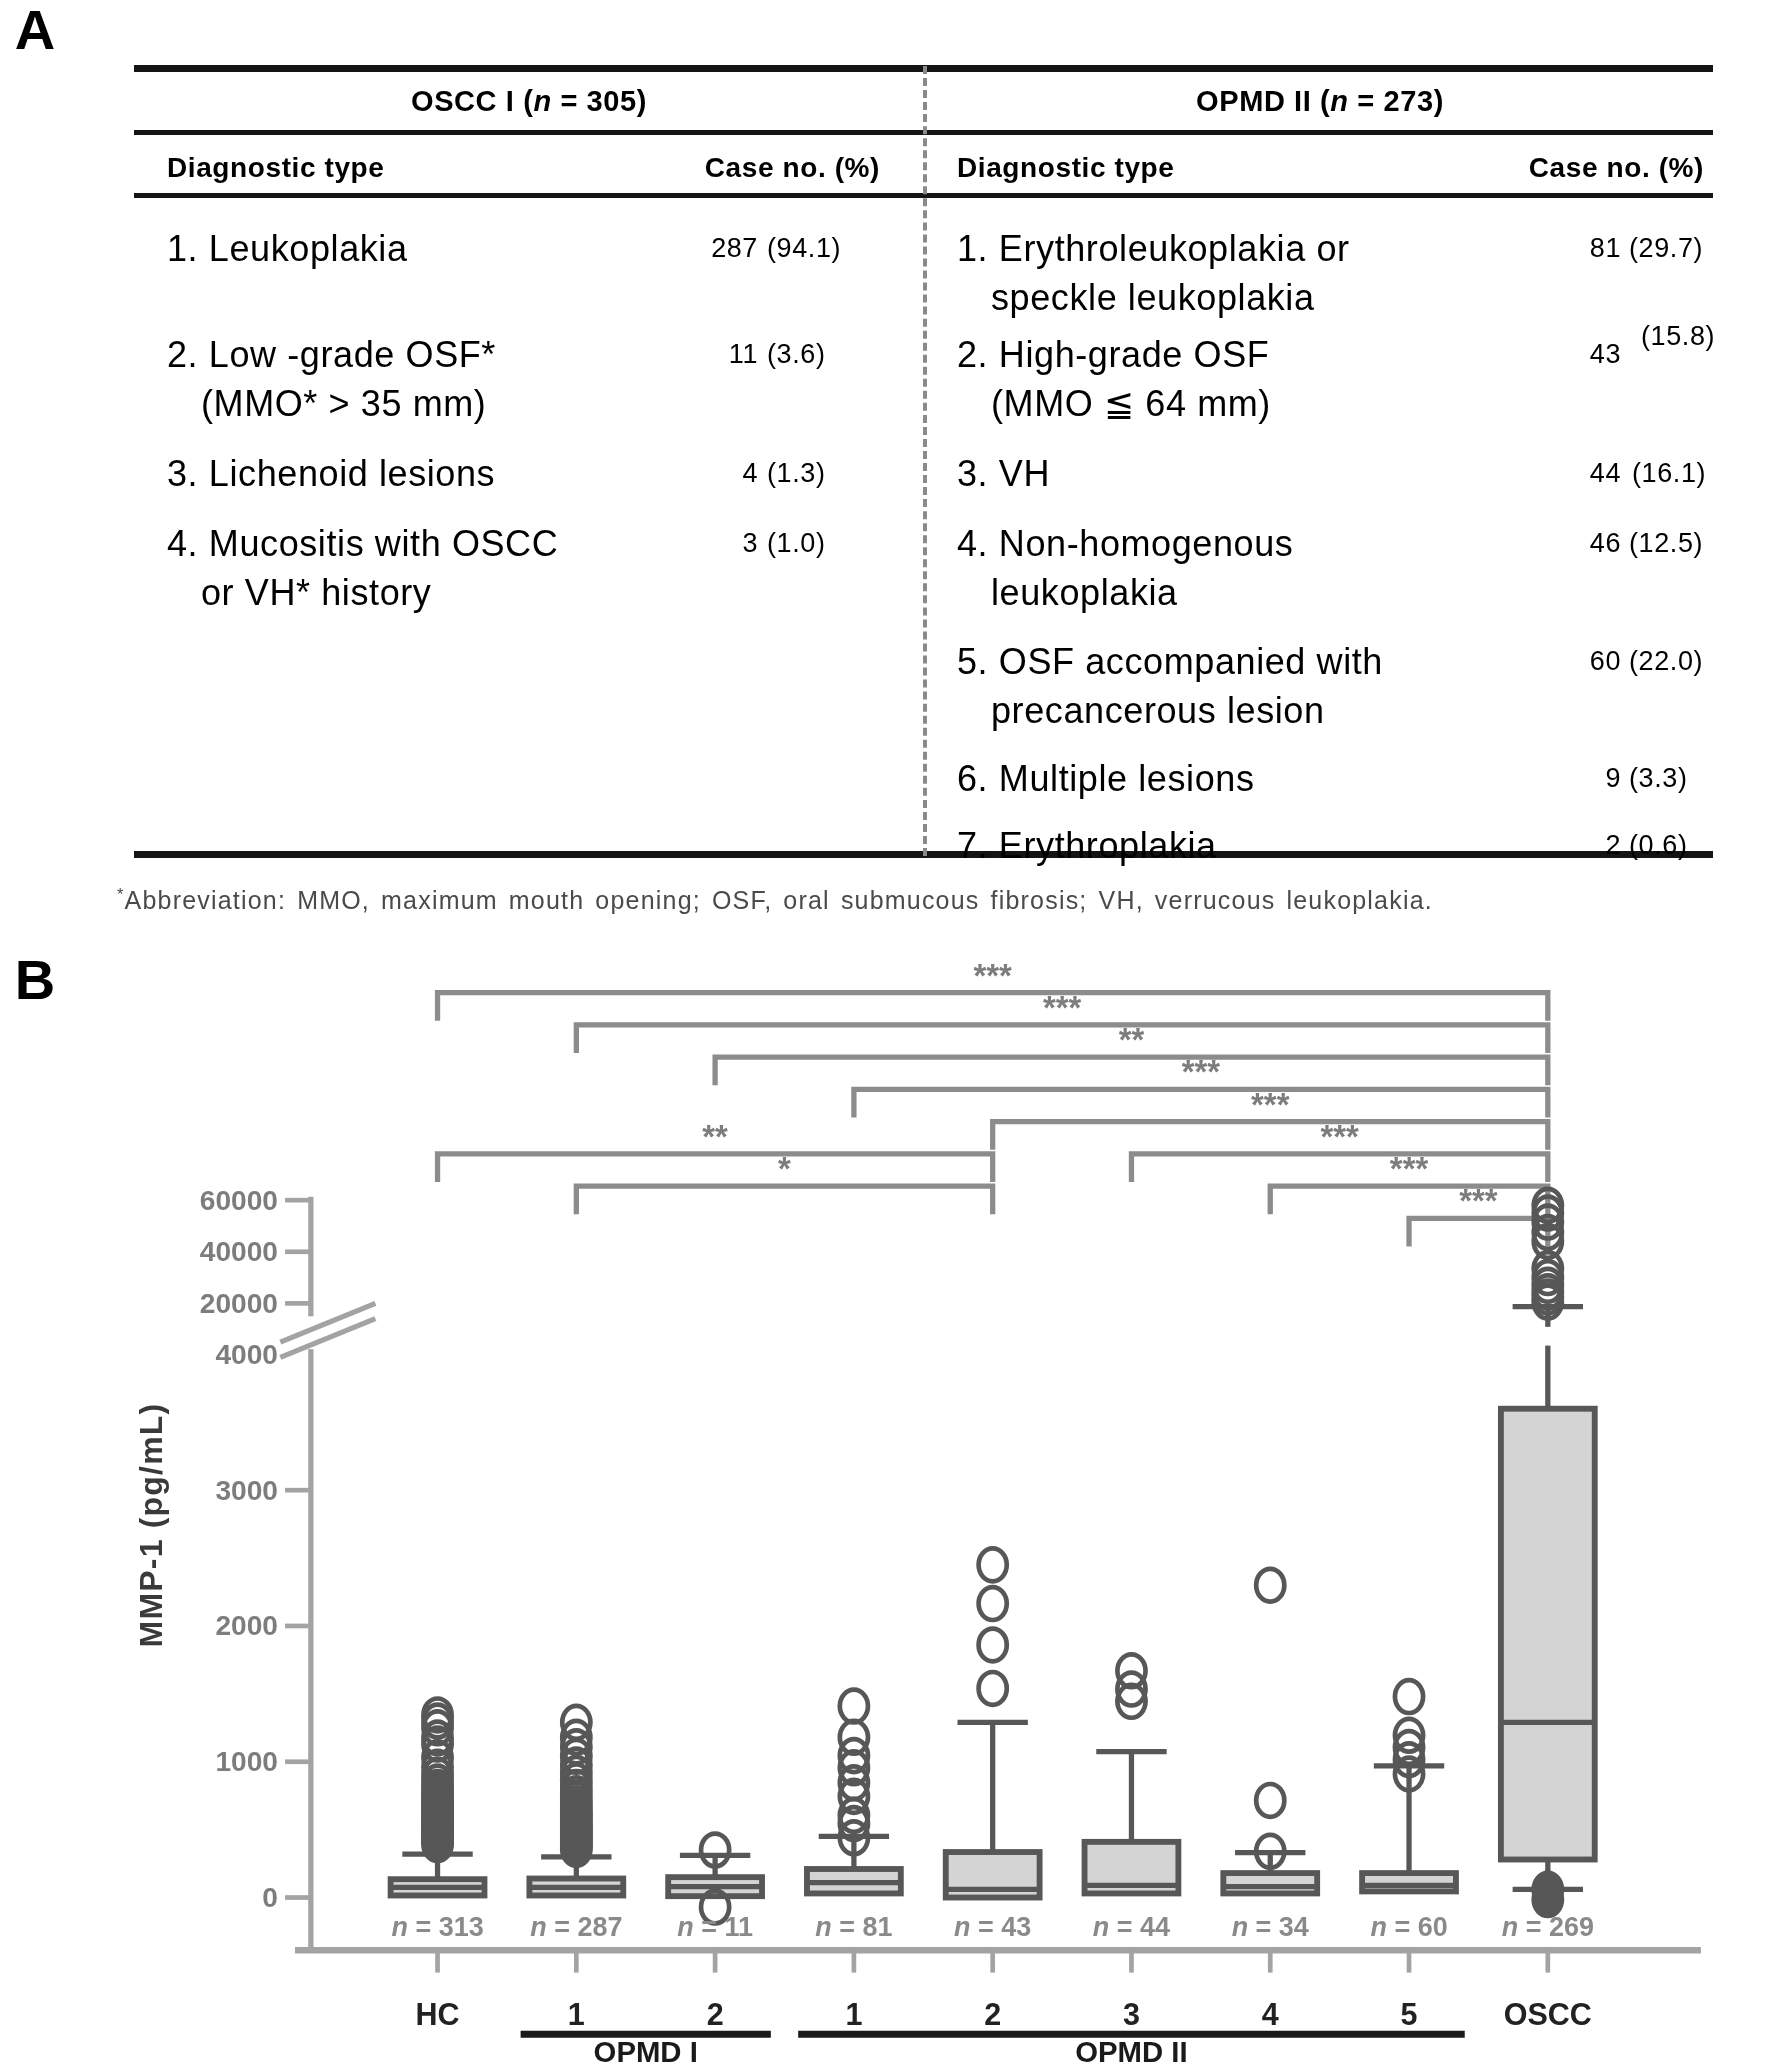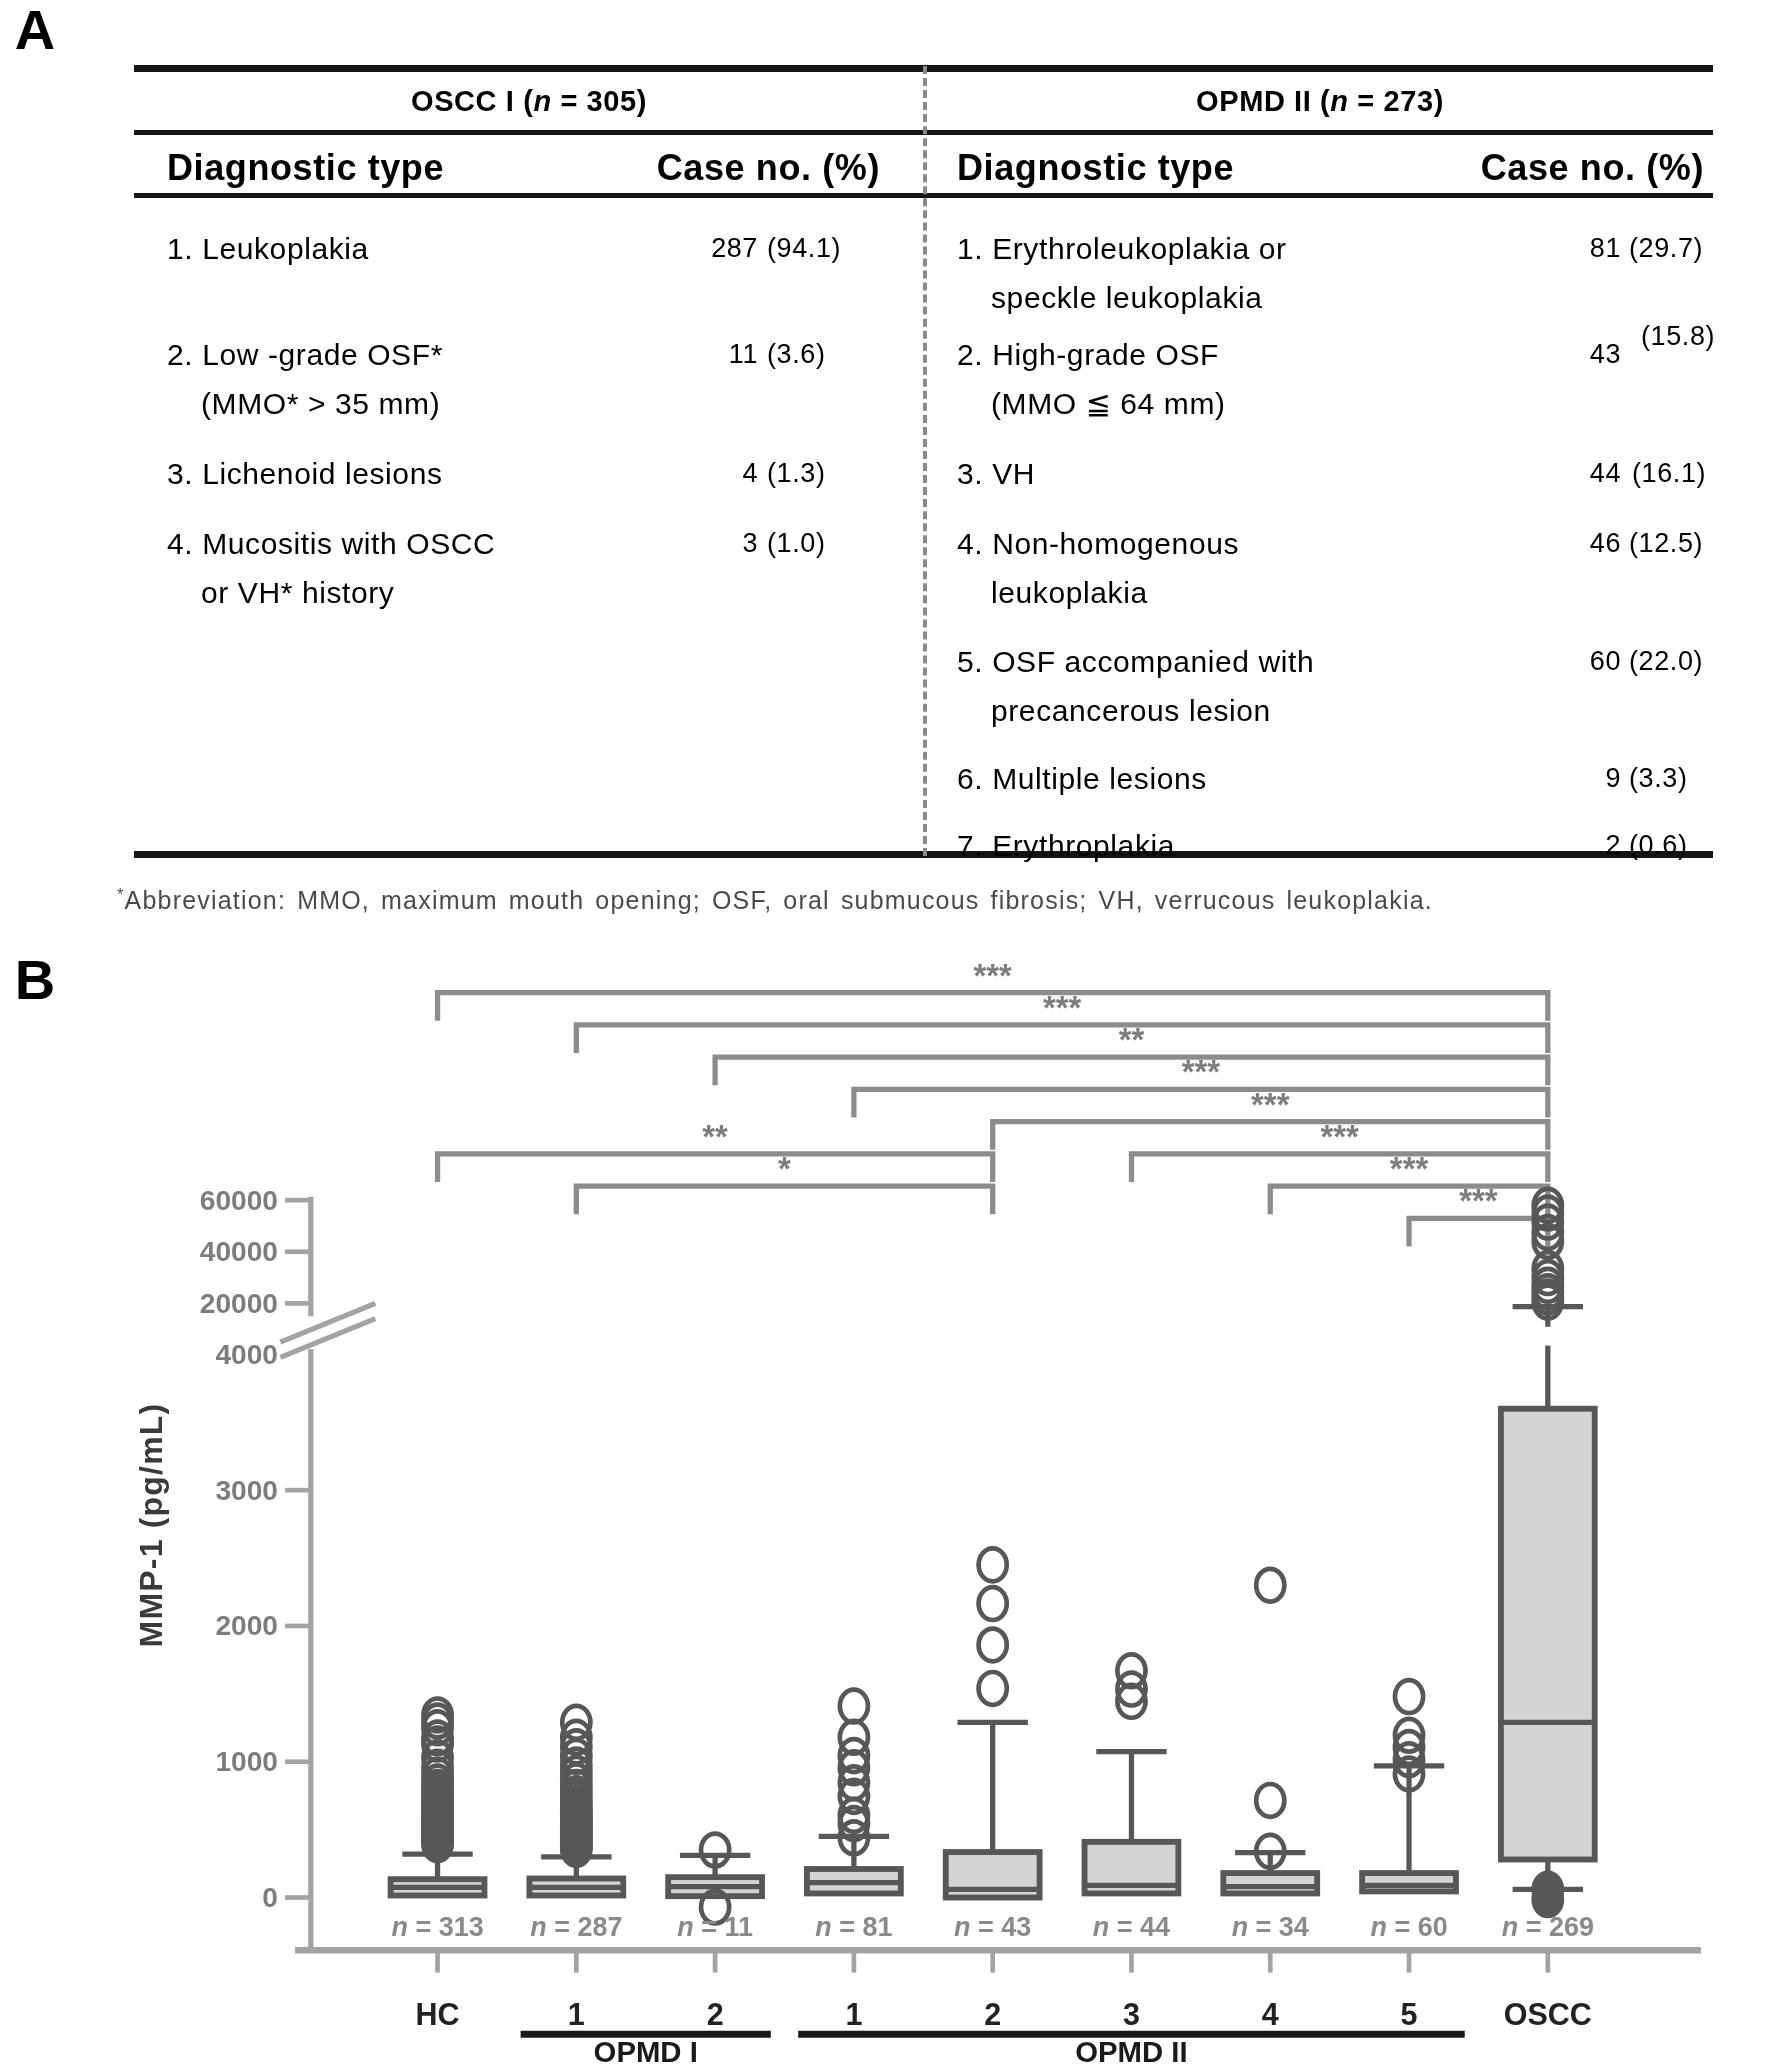--- a/index.html
+++ b/index.html
@@ -3,22 +3,22 @@
 <meta charset="utf-8">
 <style>
   html,body{margin:0;padding:0;background:#fff;}
   body{width:1766px;height:2066px;position:relative;font-family:"Liberation Sans",sans-serif;color:#000;overflow:hidden;}
   .abs{position:absolute;}
   .panel-letter{font-size:56px;font-weight:bold;color:#000;line-height:1;}
   
   .rule{position:absolute;left:134px;width:1579px;background:#141414;}
   .tbl-divider{position:absolute;left:923px;top:66px;height:790px;border-left:4.1px dashed #8a8a8a;}
   .grp-title{position:absolute;top:73px;height:56px;line-height:56px;text-align:center;font-size:29px;font-weight:bold;letter-spacing:0.6px;}
-  .col-hdr{position:absolute;top:143px;height:49px;line-height:49px;font-size:36px;font-weight:bold;letter-spacing:0.6px;}
-  .row-label{position:absolute;font-size:30px;letter-spacing:0.6px;line-height:49px;white-space:nowrap;}
+  .col-hdr{position:absolute;top:143px;height:49px;line-height:49px;font-size:28px;font-weight:bold;letter-spacing:0.6px;}
+  .row-label{position:absolute;font-size:36px;letter-spacing:0.6px;line-height:49px;white-space:nowrap;}
   .row-label .l2{padding-left:34px;}
   .val-num{position:absolute;font-size:27px;letter-spacing:0.6px;line-height:49px;text-align:right;width:153px;}
   .val-pct{position:absolute;font-size:27px;letter-spacing:0.6px;line-height:49px;}
   .footnote{position:absolute;left:117px;top:885px;font-size:25px;color:#4a4a4a;letter-spacing:1.2px;word-spacing:2.9px;white-space:nowrap;}
   .footnote sup{font-size:16.4px;}
   
   .ylabel{position:absolute;left:151px;top:1525px;transform:translate(-50%,-50%) rotate(-90deg);font-size:32px;font-weight:bold;color:#3a3a3a;letter-spacing:1.2px;white-space:nowrap;}
   svg{position:absolute;left:0;top:0;}
   i.nvar{font-style:italic;}
 </style>

